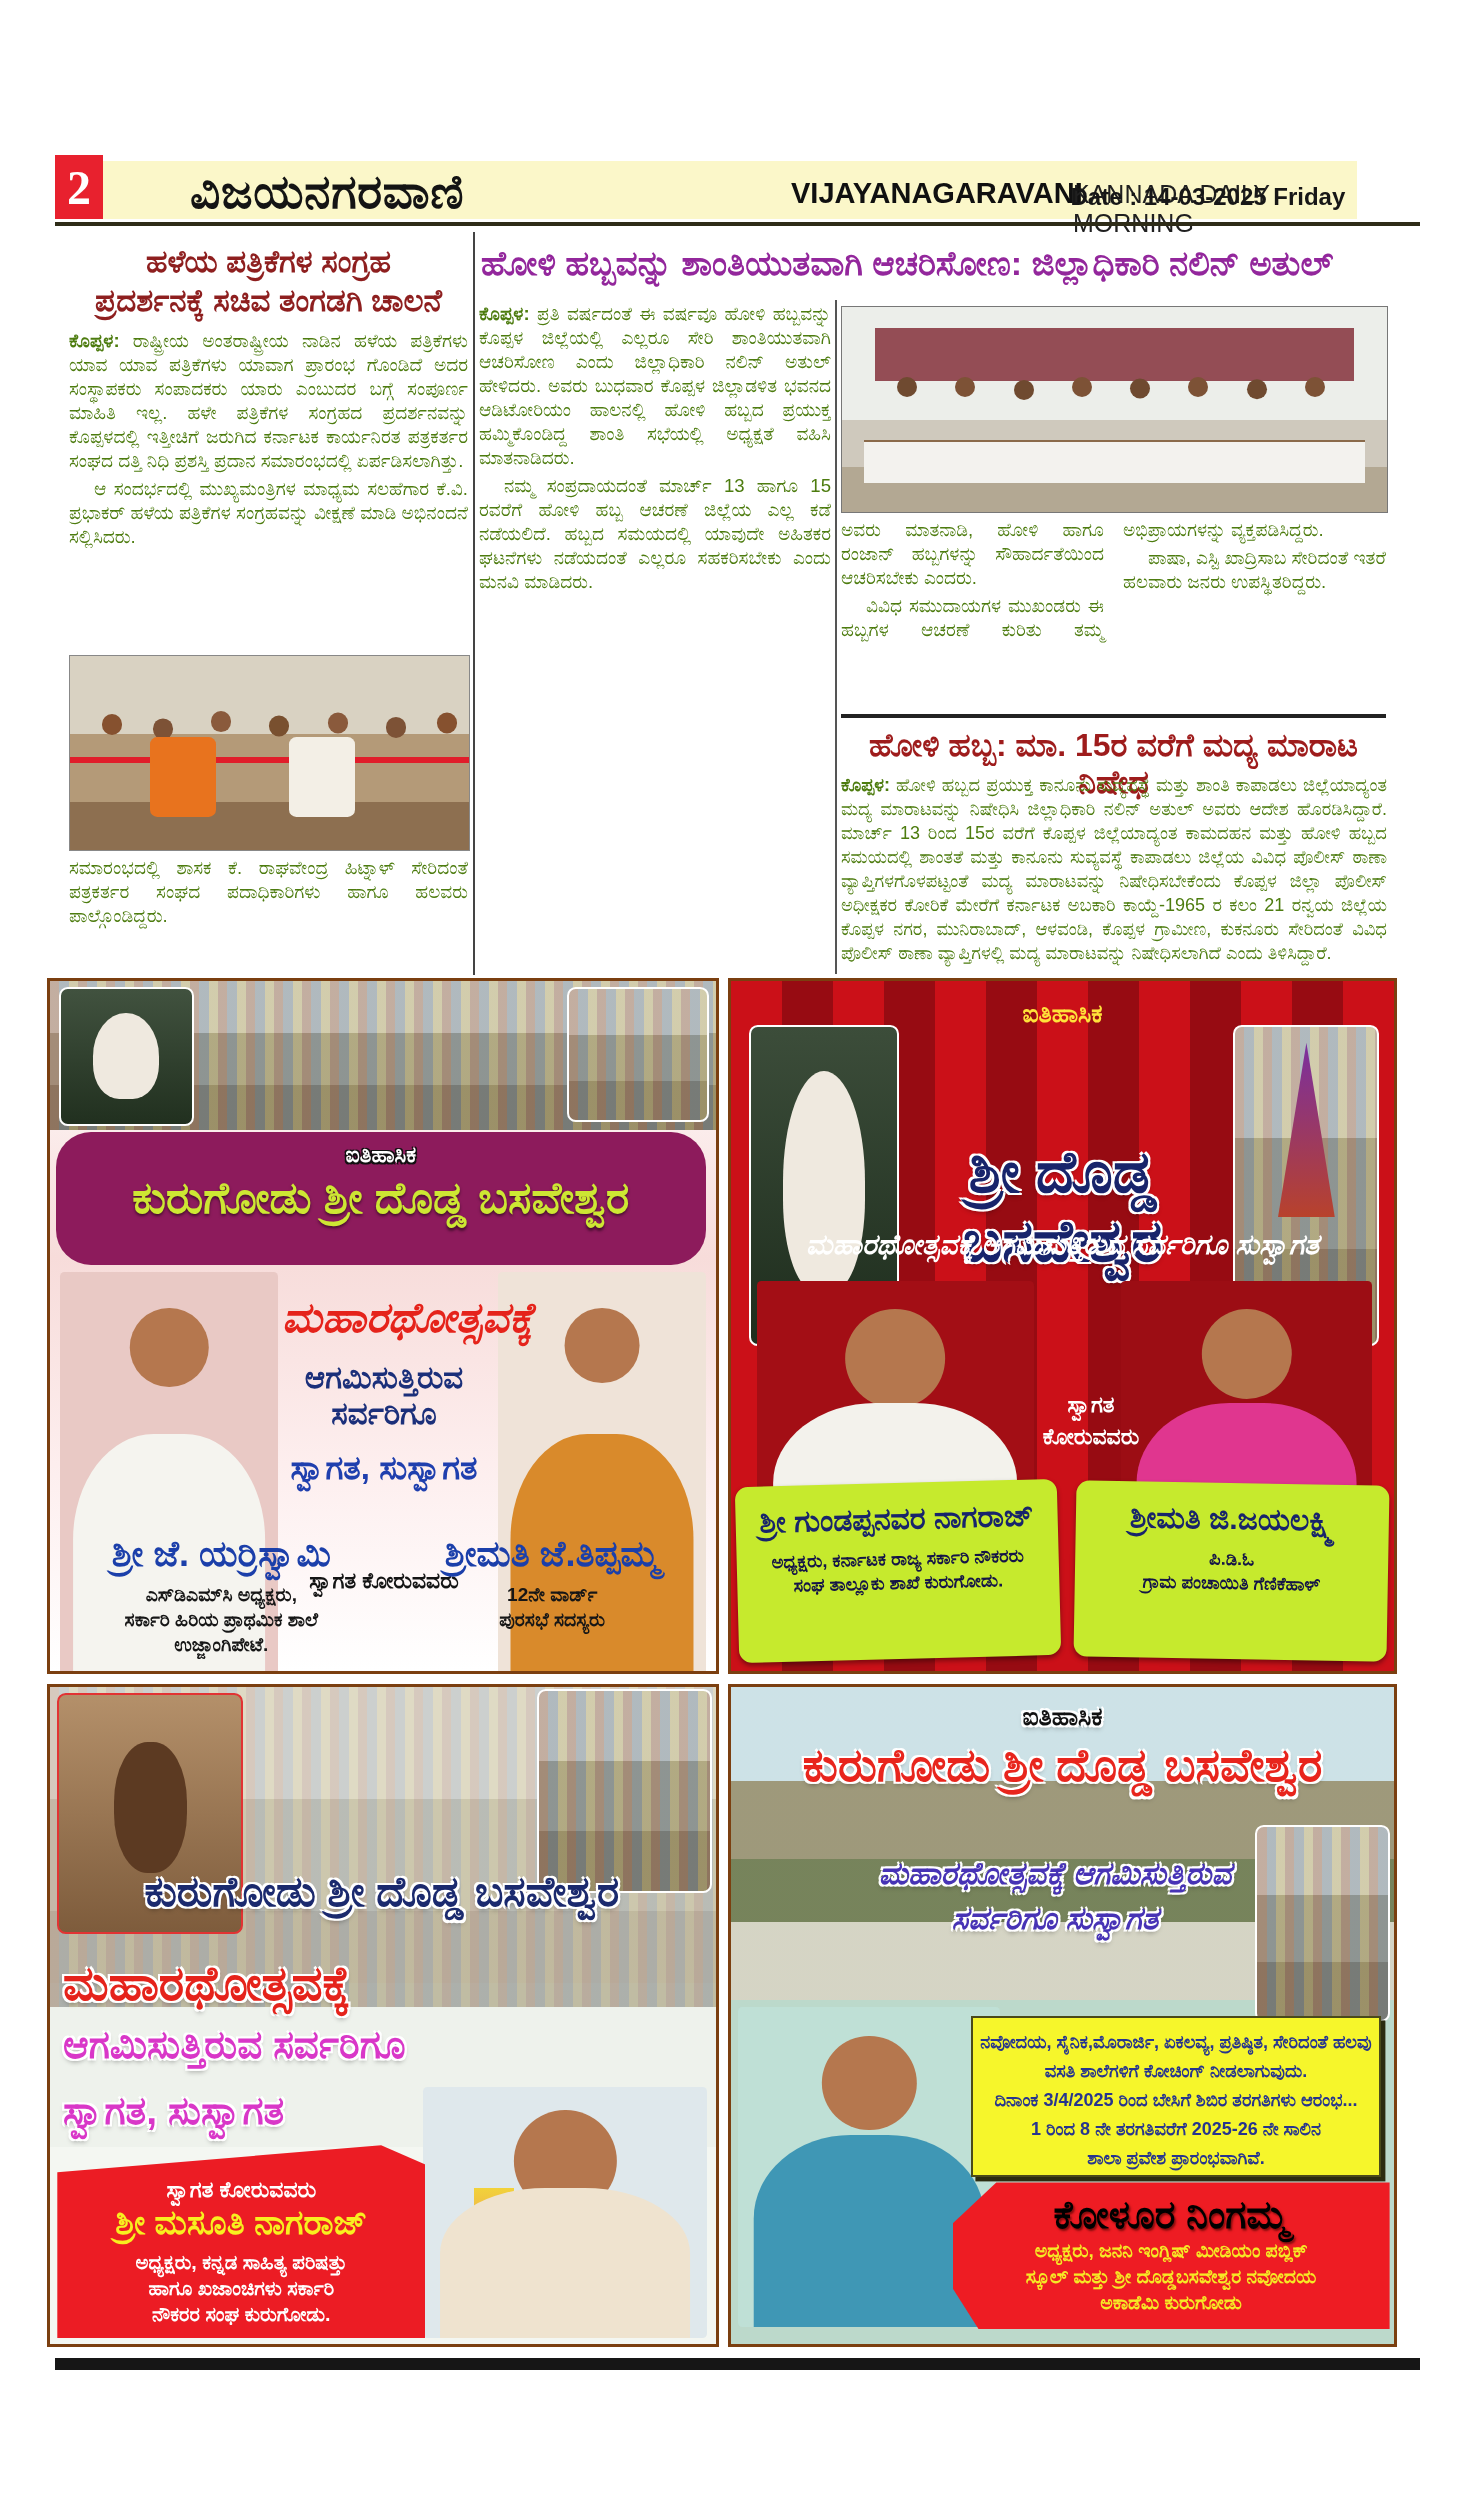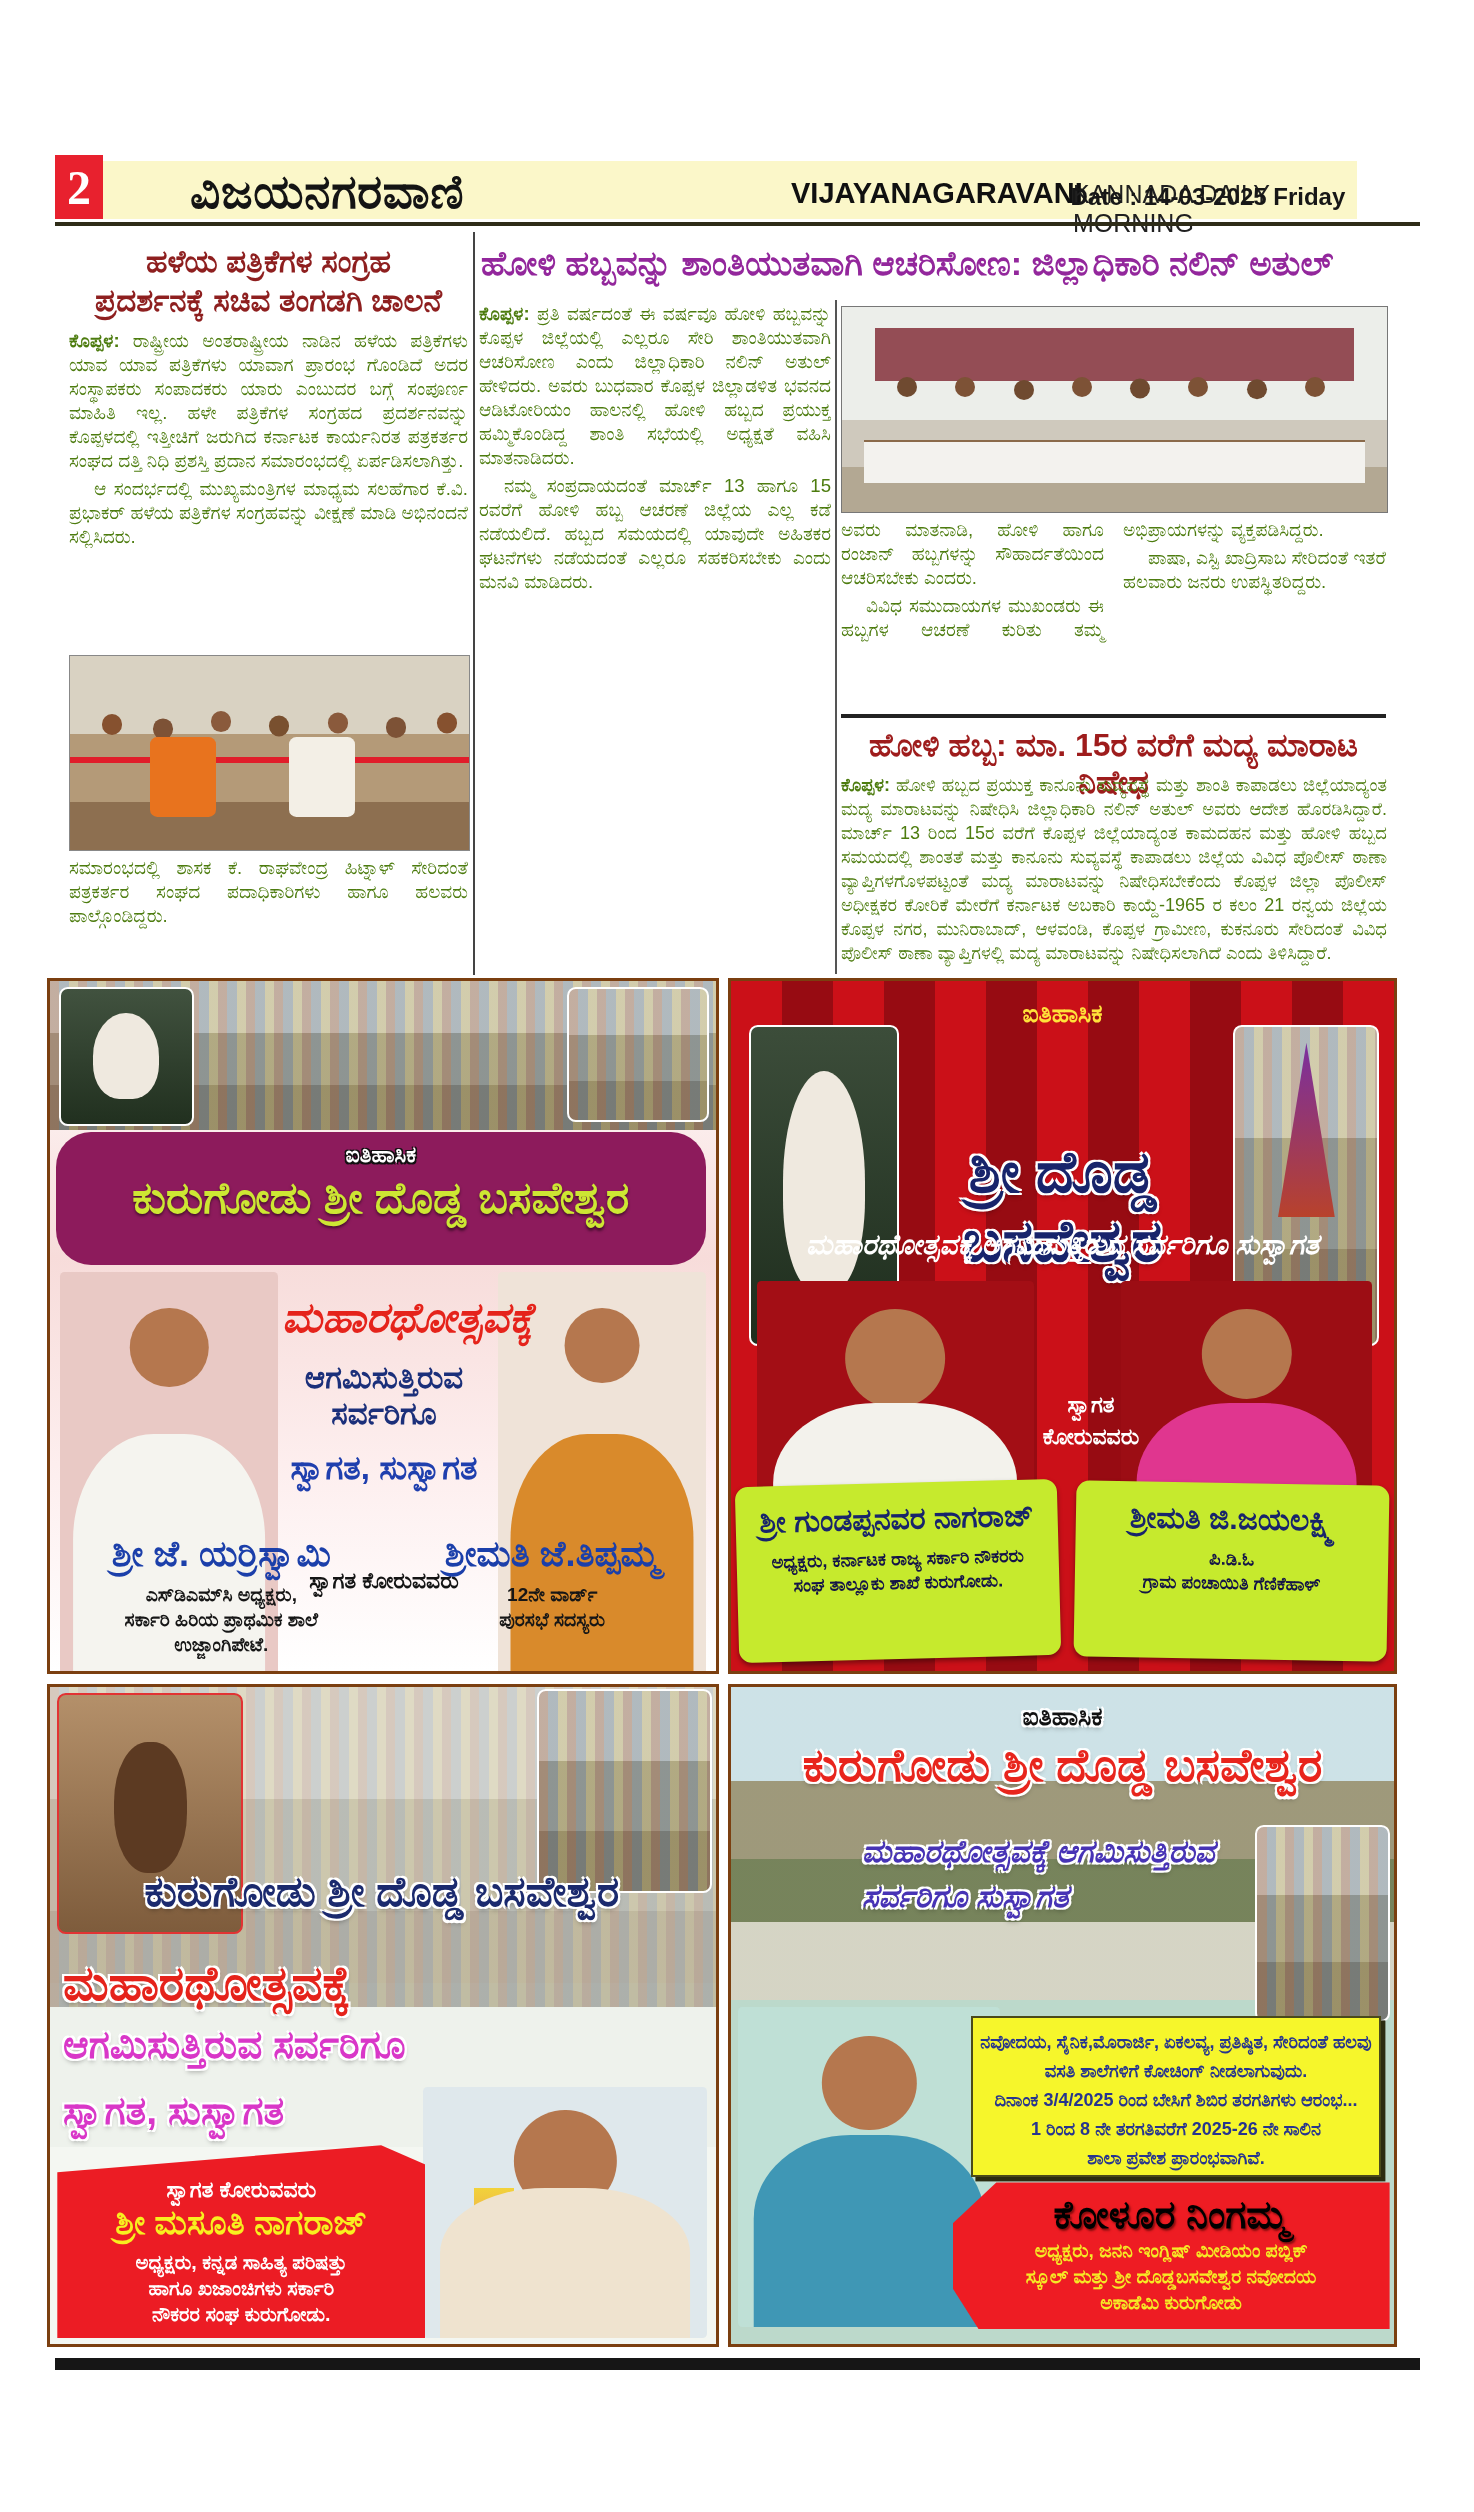--- a/index.html
+++ b/index.html
@@ -247,21 +247,21 @@
       <div>ನೌಕರರ ಸಂಘ ಕುರುಗೋಡು.</div>
     </div>
   </div>
 </div>
 
 <div class="abs ad ad4">
   <div class="abs" style="left:0;top:0;width:100%;height:313px;background:linear-gradient(#cfe3ea 0 30%,#9b9272 30% 55%,#6f7a4f 55% 75%,#d8d4c4 75%);opacity:.9;"></div>
   <div class="abs outline-w" style="left:0;top:14.6px;width:100%;text-align:center;font-size:25px;font-weight:800;color:#111;">ಐತಿಹಾಸಿಕ</div>
   <div class="abs outline-w ad4-title" style="left:0;top:51px;width:100%;text-align:center;">ಕುರುಗೋಡು ಶ್ರೀ ದೊಡ್ಡ ಬಸವೇಶ್ವರ</div>
   <div class="frame crowd" style="right:4.4px;top:138px;width:131px;height:193px;"></div>
-  <div class="abs ad4-script outline-w" style="left:131px;top:142px;width:386px;">
+  <div class="abs ad4-script outline-w" style="left:131px;top:164px;width:386px;text-align:center;">
     <div>ಮಹಾರಥೋತ್ಸವಕ್ಕೆ ಆಗಮಿಸುತ್ತಿರುವ</div>
     <div>ಸರ್ವರಿಗೂ ಸುಸ್ವಾಗತ</div>
   </div>
   <div class="portrait" style="left:7.3px;top:320px;width:262px;height:320px;--pbg:#bfe0d6;--shirt:#3f97b5;"></div>
   <div class="ad4-notice">
     <div style="margin-top:10.2px;">ನವೋದಯ, ಸೈನಿಕ,ಮೊರಾರ್ಜಿ, ಏಕಲವ್ಯ, ಪ್ರತಿಷ್ಠಿತ, ಸೇರಿದಂತೆ ಹಲವು</div>
     <div>ವಸತಿ ಶಾಲೆಗಳಿಗೆ ಕೋಚಿಂಗ್ ನೀಡಲಾಗುವುದು.</div>
     <div>ದಿನಾಂಕ 3/4/2025 ರಿಂದ ಬೇಸಿಗೆ ಶಿಬಿರ ತರಗತಿಗಳು ಆರಂಭ...</div>
     <div>1 ರಿಂದ 8 ನೇ ತರಗತಿವರೆಗೆ 2025-26 ನೇ ಸಾಲಿನ</div>
     <div>ಶಾಲಾ ಪ್ರವೇಶ ಪ್ರಾರಂಭವಾಗಿವೆ.</div>

